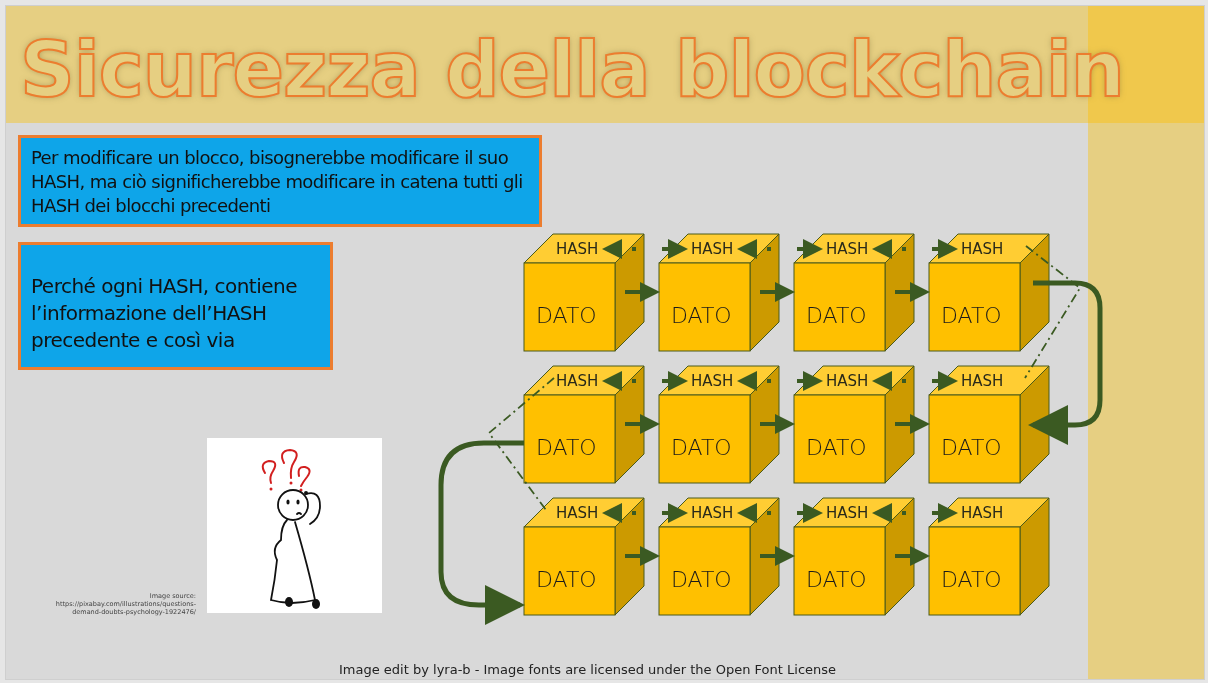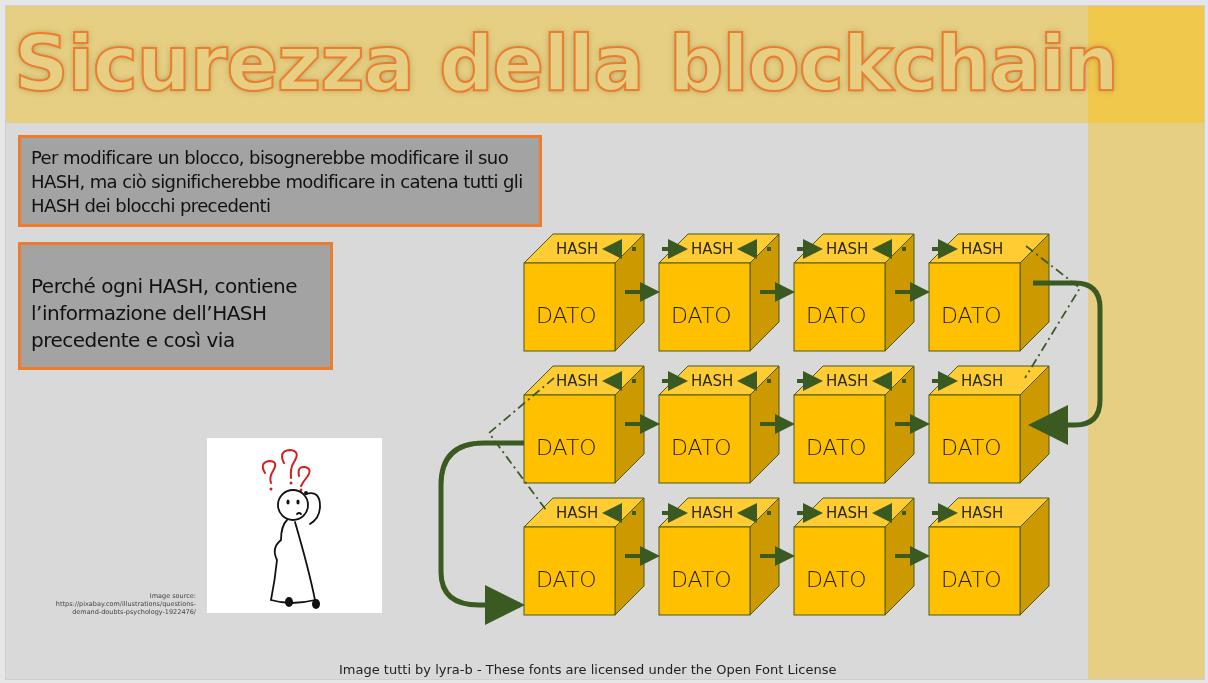--- a/index.html
+++ b/index.html
@@ -1,22 +1,22 @@
 <!DOCTYPE html>
 <html><head>
 <meta charset="utf-8">
 <style>
   html, body { margin: 0; padding: 0; }
   body { width: 1208px; height: 683px; background: #e6e6e6; position: relative; overflow: hidden; font-family: "DejaVu Sans", sans-serif; }
   .slide { position: absolute; left: 5px; top: 5px; width: 1200px; height: 675px; background: #d9d9d9; border: 1px solid #cfcfcf; box-sizing: border-box; overflow: hidden; }
   .header-band { position: absolute; left: 0; top: 0; width: 1082px; height: 117px; background: #e6cf82; }
   .corner-block { position: absolute; left: 1082px; top: 0; width: 118px; height: 117px; background: #f0c84c; }
   .right-strip { position: absolute; left: 1082px; top: 117px; width: 118px; height: 558px; background: #e6cf82; }
-  .title { position: absolute; left: 8px; top: 10px; margin: 0; font-family: "DejaVu Sans", sans-serif; font-weight: bold; font-size: 76px; letter-spacing: -1px; line-height: 96px; color: #e6cf82; -webkit-text-stroke: 2px #ec7d2f; text-shadow: 0 0 6px rgba(120,110,60,0.55); white-space: nowrap; }
-  .box { position: absolute; background: #a3a3a3; border: 3px solid #ec7d2f; box-sizing: border-box; color: #111; font-family: "DejaVu Sans", sans-serif; }
+  .title { position: absolute; left: 8px; top: 10px; margin: 6px; font-family: "DejaVu Sans", sans-serif; font-weight: bold; font-size: 76px; letter-spacing: -1px; line-height: 96px; color: #e6cf82; -webkit-text-stroke: 2px #ec7d2f; text-shadow: 0 0 6px rgba(120,110,60,0.55); white-space: nowrap; }
+  .box { position: absolute; background: #0ea5e9; border: 3px solid #ec7d2f; box-sizing: border-box; color: #111; font-family: "DejaVu Sans", sans-serif; }
   .box1 { left: 12px; top: 129px; width: 524px; height: 92px; padding: 8px 10px; font-size: 18px; line-height: 24px; letter-spacing: -0.6px; }
   .box2 { left: 12px; top: 236px; width: 315px; height: 128px; padding: 28px 10px; font-size: 20px; line-height: 27px; letter-spacing: -0.5px; }
   .illustration { position: absolute; left: 201px; top: 432px; width: 175px; height: 175px; background: #fff; }
   .credit { position: absolute; left: 40px; top: 570px; width: 150px; text-align: right; font-size: 6.5px; line-height: 8px; color: #444; font-family: "DejaVu Sans", sans-serif; margin-top: 16px; }
   .footer { position: absolute; left: 333px; top: 656px; font-size: 13px; color: #222; font-family: "DejaVu Sans", sans-serif; white-space: nowrap; }
   svg.diagram { position: absolute; left: 0; top: 0; }
   .cube-label-hash { font-family: "DejaVu Sans", sans-serif; font-size: 15px; fill: #2a2a1a; }
   .cube-label-dato { font-family: "DejaVu Sans", sans-serif; font-size: 22px; fill: #1a1a1a; font-weight: 300; }
 </style>
 </head>
@@ -60,21 +60,21 @@
           <ellipse cx="91" cy="64" rx="1.6" ry="2.5"></ellipse>
         <circle cx="99" cy="55" r="2"></circle>
         <ellipse cx="82" cy="164" rx="4" ry="5"></ellipse>
           <ellipse cx="109" cy="166" rx="4" ry="5"></ellipse>
       </g>
     </svg>
   </div>
 
   <div class="credit">Image source: https://pixabay.com/illustrations/questions-demand-doubts-psychology-1922476/</div>
 
-  <div class="footer">Image tutti by lyra-b  - These fonts are licensed under the Open Font License</div>
+  <div class="footer">Image edit by lyra-b  - Image fonts are licensed under the Open Font License</div>
 
   <svg class="diagram" width="1200" height="675">
     <defs>
       <marker id="ah" markerWidth="5" markerHeight="5" refX="4" refY="2.5" orient="auto" markerUnits="strokeWidth">
         <path d="M0,0 L5,2.5 L0,5 Z" fill="#3b5a22"></path>
       </marker>
       <marker id="ahs" markerWidth="8" markerHeight="8" refX="7" refY="4" orient="auto" markerUnits="strokeWidth">
         <path d="M0,0 L8,4 L0,8 Z" fill="#3b5a22"></path>
       </marker>
       <marker id="ahb" markerWidth="4" markerHeight="4" refX="3" refY="2" orient="auto" markerUnits="strokeWidth">

